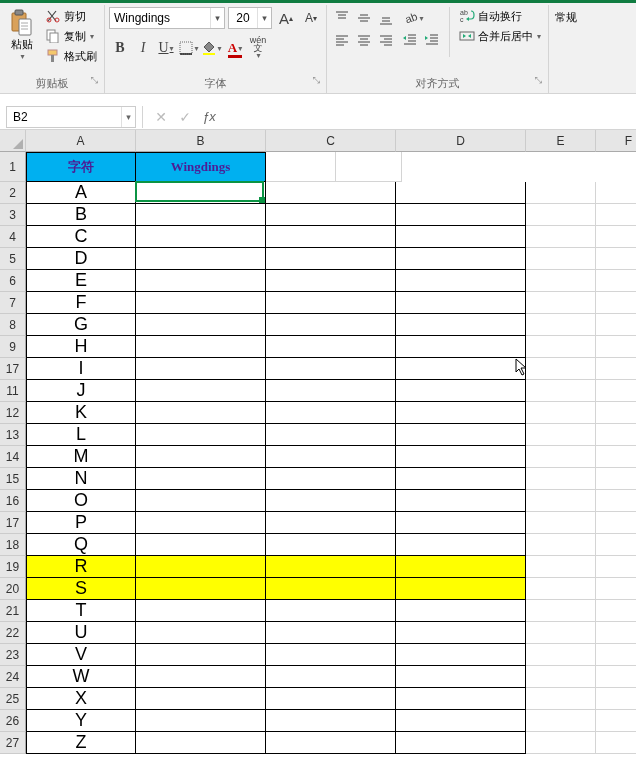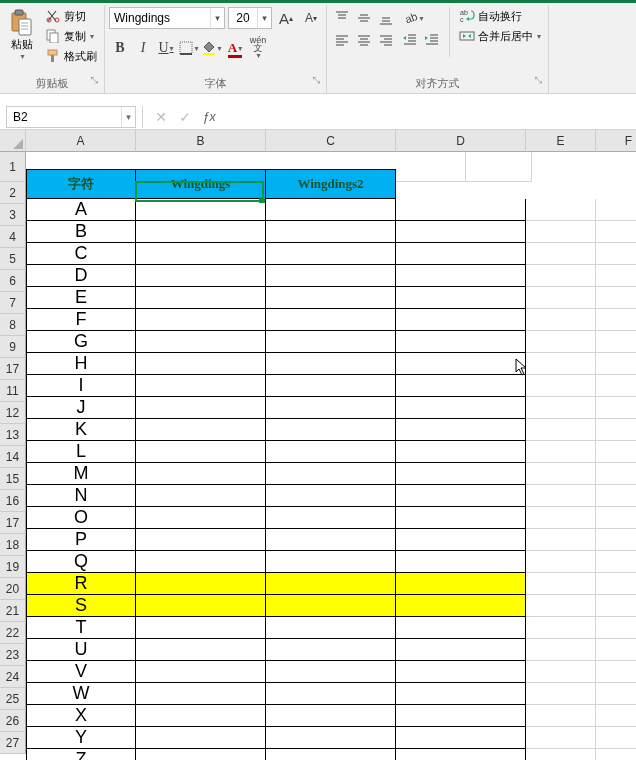--- a/index.html
+++ b/index.html
@@ -54,21 +54,21 @@
   .col-headers { display: flex; }
   .ch { height: 22px; background: #e6e6e6; border-right: 1px solid #ccc; border-bottom: 1px solid #aaa; text-align: center; font-size: 12px; color: #333; line-height: 22px; }
   .row-headers { display: flex; flex-direction: column; }
   .rh { width: 26px; background: #e6e6e6; border-right: 1px solid #aaa; border-bottom: 1px solid #ccc; text-align: center; font-size: 12px; color: #333; display: flex; align-items: center; justify-content: center; }
   .cells { position: relative; }
   .row { display: flex; }
   .cell { border-right: 1px solid #d4d4d4; border-bottom: 1px solid #d4d4d4; font-size: 14px; display: flex; align-items: center; justify-content: center; font-family: Arial, sans-serif; background: #fff; }
   .cell.bordered { border-right: 1px solid #000; border-bottom: 1px solid #000; }
   .cell.bordered-top { border-top: 1px solid #000; }
   .cell.bordered-left { border-left: 1px solid #000; }
-  .cell.hdr { background: #00b0f0; color: #14532d; font-weight: bold; font-size: 13px; font-family: "Microsoft YaHei"; margin-top: 17px; }
+  .cell.hdr { background: #00b0f0; color: #4c1d95; font-weight: bold; font-size: 13px; font-family: "Microsoft YaHei"; }
   .cell.hl { background: #ffff00; }
   .cell.charcol { font-size: 18px; }
   
   .active-cell-outline { position: absolute; border: 2px solid #0b9444; pointer-events: none; }
   .active-cell-handle { position: absolute; width: 6px; height: 6px; background: #0b9444; bottom: -3px; right: -3px; }
   
   .watermark { position: absolute; width: 90px; height: 90px; border-radius: 50%; background: #f6c6a5; opacity: 0.85; display: flex; flex-direction: column; align-items: center; justify-content: center; color: #fff; font-size: 14px; pointer-events: none; }
   .watermark .l1 { font-size: 16px; letter-spacing: 1px; font-weight: bold; }
   .watermark .l2 { font-size: 13px; margin-top: 4px; }
   
@@ -289,20 +289,26 @@
                 </svg>
               </span>
             <span>合并后居中</span>
             <span class="drop-arrow">▾</span>
           </div>
         </div>
       </div>
       <div class="ribbon-group-label"><span>对齐方式</span><span class="exp">⤡</span></div>
     </div>
 
+    <div class="ribbon-group" style="border-right:none;">
+      <div class="ribbon-group-content" style="flex-direction:column;">
+        <div style="font-size:11px;padding:3px 2px;">常规</div>
+      </div>
+      <div class="ribbon-group-label"></div>
+    </div>
   </div>
 </div>
 
 <div class="name-formula">
   <div class="name-box">
     <input value="B2" style="">
     <span class="cbtn">▾</span>
   </div>
   <div class="divider"></div>
   <div class="fx-btn cancel">✕</div>
@@ -351,21 +357,20 @@
           <div class="ch" style="width: 130px;">B</div>
           <div class="ch" style="width: 130px;">C</div>
           <div class="ch" style="width: 130px;">D</div>
           <div class="ch" style="width: 70px;">E</div>
           <div class="ch" style="width: 66px;">F</div>
         </div>
       <div class="cells" id="cells">
           <div class="row">
             <div class="cell bordered bordered-left bordered-top hdr" style="width: 110px; height: 30px;">字符</div>
             <div class="cell bordered bordered-top hdr" style="width: 130px; height: 30px;">Wingdings</div>
-            <div class="cell bordered bordered-top hdr" style="width: 130px; height: 30px;">Wingdings2</div>
             <div class="cell" style="width: 70px; height: 30px;"></div>
             <div class="cell" style="width: 66px; height: 30px;"></div>
           </div>
           <div class="row">
             <div class="cell bordered bordered-left charcol" style="width: 110px; height: 22px;">A</div>
             <div class="cell bordered" style="width: 130px; height: 22px;"></div>
             <div class="cell bordered" style="width: 130px; height: 22px;"></div>
             <div class="cell bordered" style="width: 130px; height: 22px;"></div>
             <div class="cell" style="width: 70px; height: 22px;"></div>
             <div class="cell" style="width: 66px; height: 22px;"></div>

